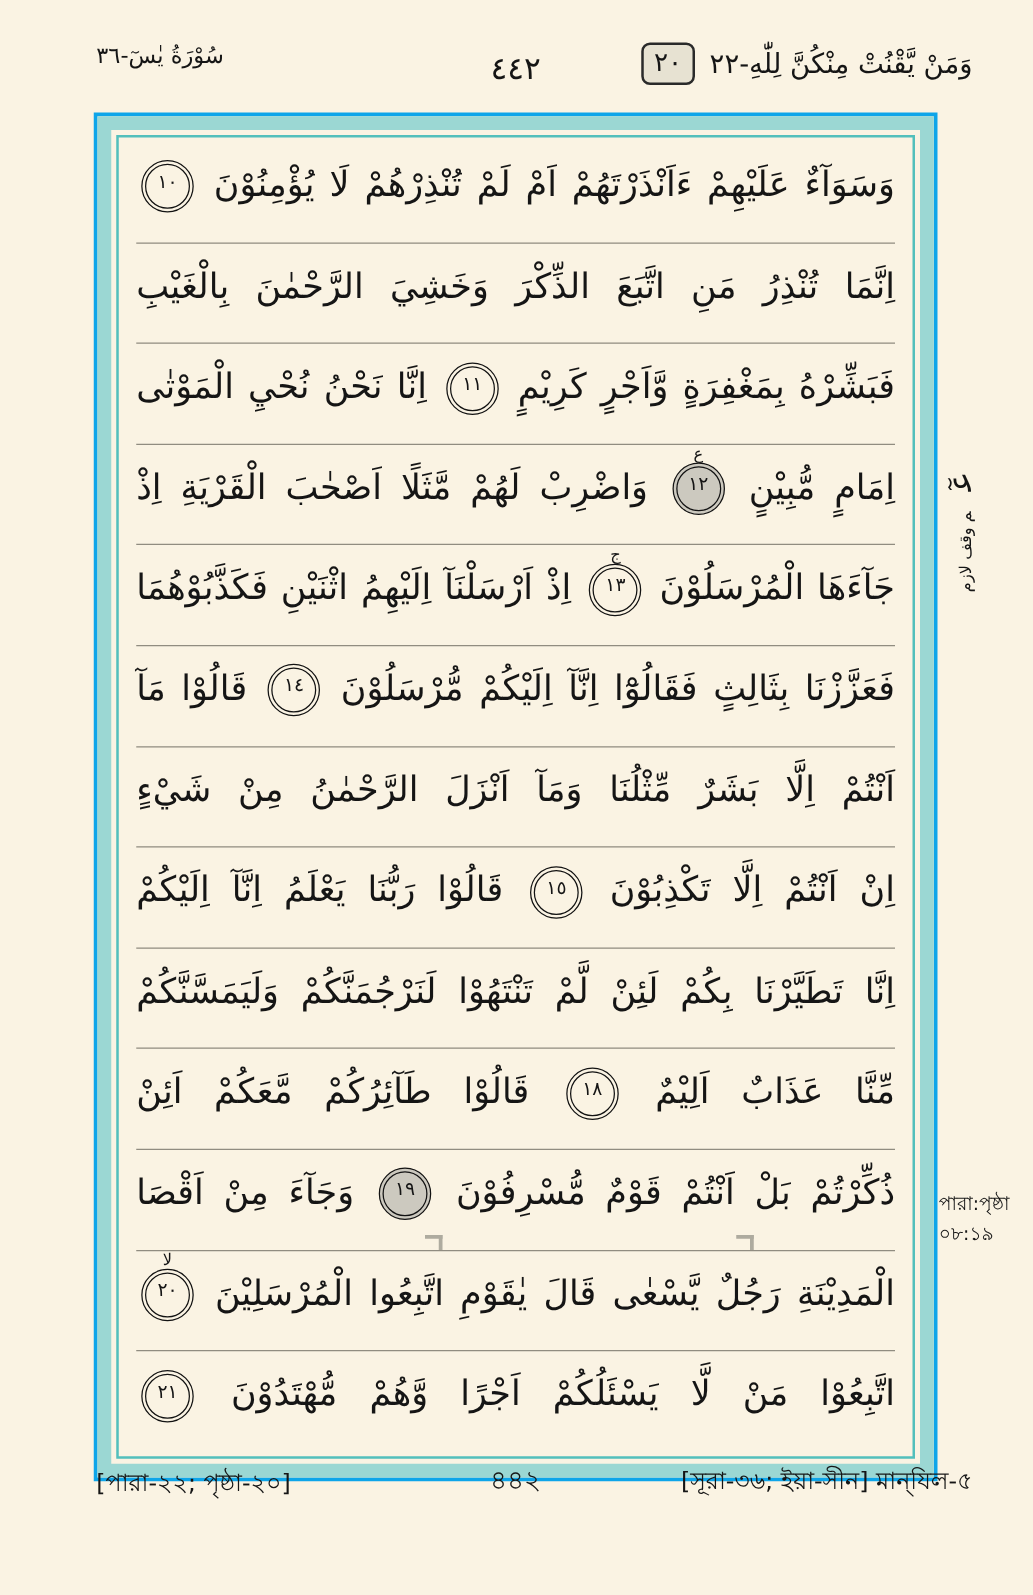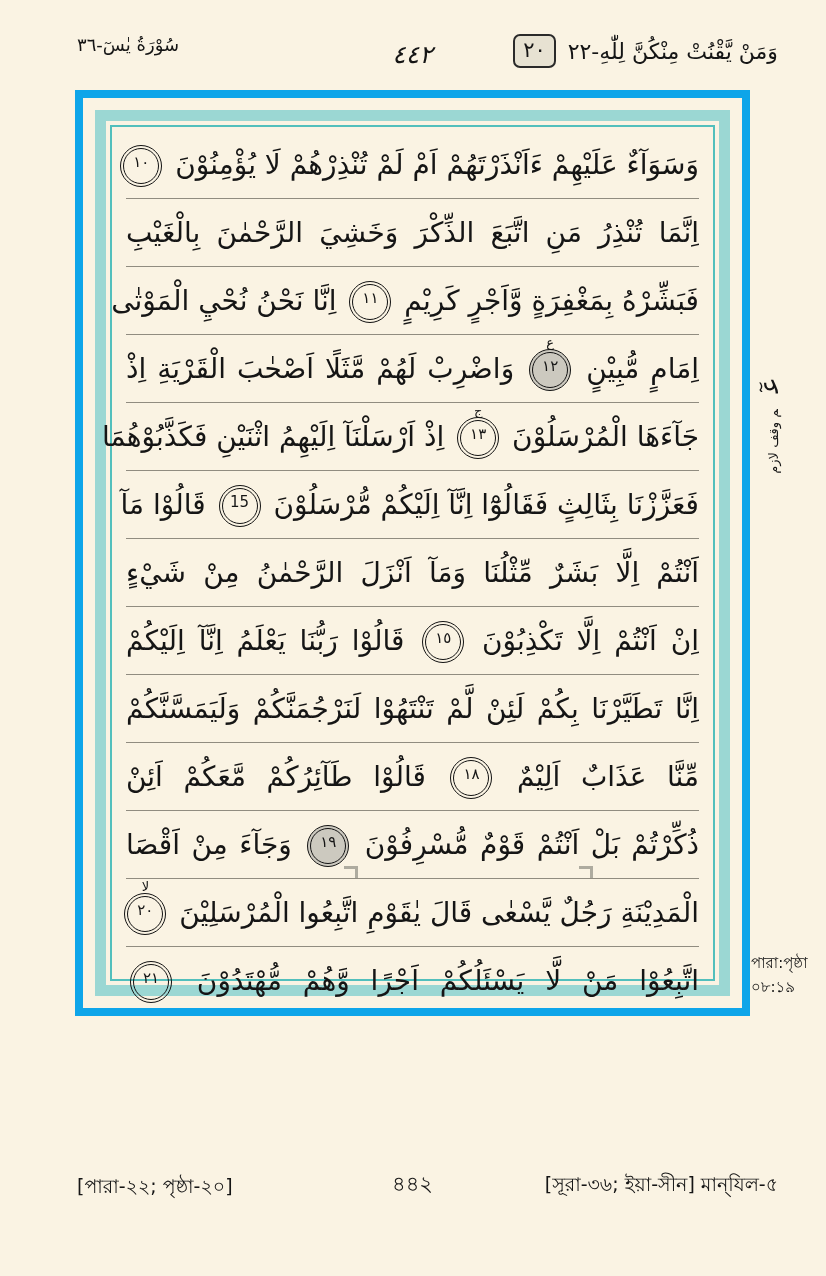--- a/index.html
+++ b/index.html
@@ -9,32 +9,32 @@
     font-family:"DejaVu Sans",sans-serif;
     color:#151515;
     position:relative;
     overflow:hidden;
   }
   .page{position:absolute;inset:0;}
 
   
   .pg-header{position:absolute;left:75px;top:34px;width:675px;height:46px;}
   .h-left{position:absolute;left:2px;top:0;font-size:18px;direction:rtl;}
-  .h-center{position:absolute;left:50%;top:6px;transform:translateX(-50%);font-size:25px;font-style:italic;}
+  .h-center{position:absolute;left:50%;top:6px;transform:translateX(-50%);font-size:25px;}
   .h-right{position:absolute;right:-28px;top:0;direction:rtl;display:flex;align-items:center;gap:12px;}
   .h-right .juz-label{font-size:22px;white-space:nowrap;}
   .badge{
     display:inline-block;border:2.5px solid #2a2a2a;border-radius:7px;
     background:#e7e2d2;padding:3px 8px 4px;font-size:21px;line-height:1.1;
   }
 
   
   .frame{
-    position:absolute;left:75px;top:90px;width:675px;height:926px;
-    box-sizing:border-box;border:8px solid #0ea5e9;padding:12px;
+    position:absolute;left:75px;top:90px;width:675px;height:1095px;
+    box-sizing:border-box;border:3px solid #0ea5e9;padding:0;
   }
   .frame-band{
     box-sizing:border-box;height:100%;
     border:11px solid #9bd7d3;padding:4px;
   }
   .frame-inner{
     box-sizing:border-box;height:100%;
     border:2px solid #52bfbc;padding:4px 14px;
   }
   .quran-text{height:100%;display:flex;flex-direction:column;}
@@ -104,21 +104,21 @@
 
   <div class="frame">
     <div class="frame-band">
       <div class="frame-inner">
         <div class="quran-text" id="quran-text">
             <div class="qline" dir="rtl"><span class="qtext">وَسَوَآءٌ عَلَيْهِمْ ءَاَنْذَرْتَهُمْ اَمْ لَمْ تُنْذِرْهُمْ لَا يُؤْمِنُوْنَ</span> <span class="qmarker">١٠</span> </div>
             <div class="qline" dir="rtl"><span class="qtext">اِنَّمَا تُنْذِرُ مَنِ اتَّبَعَ الذِّكْرَ وَخَشِيَ الرَّحْمٰنَ بِالْغَيْبِ</span> </div>
             <div class="qline" dir="rtl"><span class="qtext">فَبَشِّرْهُ بِمَغْفِرَةٍ وَّاَجْرٍ كَرِيْمٍ</span> <span class="qmarker">١١</span> <span class="qtext">اِنَّا نَحْنُ نُحْيِ الْمَوْتٰى</span> </div>
             <div class="qline" dir="rtl"><span class="qtext">اِمَامٍ مُّبِيْنٍ</span> <span class="qmarker shaded">١٢<span class="qabove">ع</span></span> <span class="qtext">وَاضْرِبْ لَهُمْ مَّثَلًا اَصْحٰبَ الْقَرْيَةِ اِذْ</span> </div>
             <div class="qline" dir="rtl"><span class="qtext">جَآءَهَا الْمُرْسَلُوْنَ</span> <span class="qmarker">١٣<span class="qabove">ج</span></span> <span class="qtext">اِذْ اَرْسَلْنَآ اِلَيْهِمُ اثْنَيْنِ فَكَذَّبُوْهُمَا</span> </div>
-            <div class="qline" dir="rtl"><span class="qtext">فَعَزَّزْنَا بِثَالِثٍ فَقَالُوْٓا اِنَّآ اِلَيْكُمْ مُّرْسَلُوْنَ</span> <span class="qmarker">15</span> <span class="qtext">قَالُوْا مَآ</span> </div>
+            <div class="qline" dir="rtl"><span class="qtext">فَعَزَّزْنَا بِثَالِثٍ فَقَالُوْٓا اِنَّآ اِلَيْكُمْ مُّرْسَلُوْنَ</span> <span class="qmarker">١٤</span> <span class="qtext">قَالُوْا مَآ</span> </div>
             <div class="qline" dir="rtl"><span class="qtext">اَنْتُمْ اِلَّا بَشَرٌ مِّثْلُنَا وَمَآ اَنْزَلَ الرَّحْمٰنُ مِنْ شَيْءٍ</span> </div>
             <div class="qline" dir="rtl"><span class="qtext">اِنْ اَنْتُمْ اِلَّا تَكْذِبُوْنَ</span> <span class="qmarker">١٥</span> <span class="qtext">قَالُوْا رَبُّنَا يَعْلَمُ اِنَّآ اِلَيْكُمْ</span> </div>
             <div class="qline" dir="rtl"><span class="qtext">اِنَّا تَطَيَّرْنَا بِكُمْ لَئِنْ لَّمْ تَنْتَهُوْا لَنَرْجُمَنَّكُمْ وَلَيَمَسَّنَّكُمْ</span> </div>
             <div class="qline" dir="rtl"><span class="qtext">مِّنَّا عَذَابٌ اَلِيْمٌ</span> <span class="qmarker">١٨</span> <span class="qtext">قَالُوْا طَآئِرُكُمْ مَّعَكُمْ اَئِنْ</span> </div>
             <div class="qline" dir="rtl"><span class="qtext">ذُكِّرْتُمْ بَلْ اَنْتُمْ قَوْمٌ مُّسْرِفُوْنَ</span> <span class="qmarker shaded">١٩</span> <span class="qtext">وَجَآءَ مِنْ اَقْصَا</span> <span class="notch n1"></span><span class="notch n2"></span></div>
             <div class="qline" dir="rtl"><span class="qtext">الْمَدِيْنَةِ رَجُلٌ يَّسْعٰى قَالَ يٰقَوْمِ اتَّبِعُوا الْمُرْسَلِيْنَ</span> <span class="qmarker">٢٠<span class="qabove">لا</span></span> </div>
             <div class="qline" dir="rtl"><span class="qtext">اتَّبِعُوْا مَنْ لَّا يَسْئَلُكُمْ اَجْرًا وَّهُمْ مُّهْتَدُوْنَ</span> <span class="qmarker">٢١</span> </div>
           </div>
       </div>
     </div>

